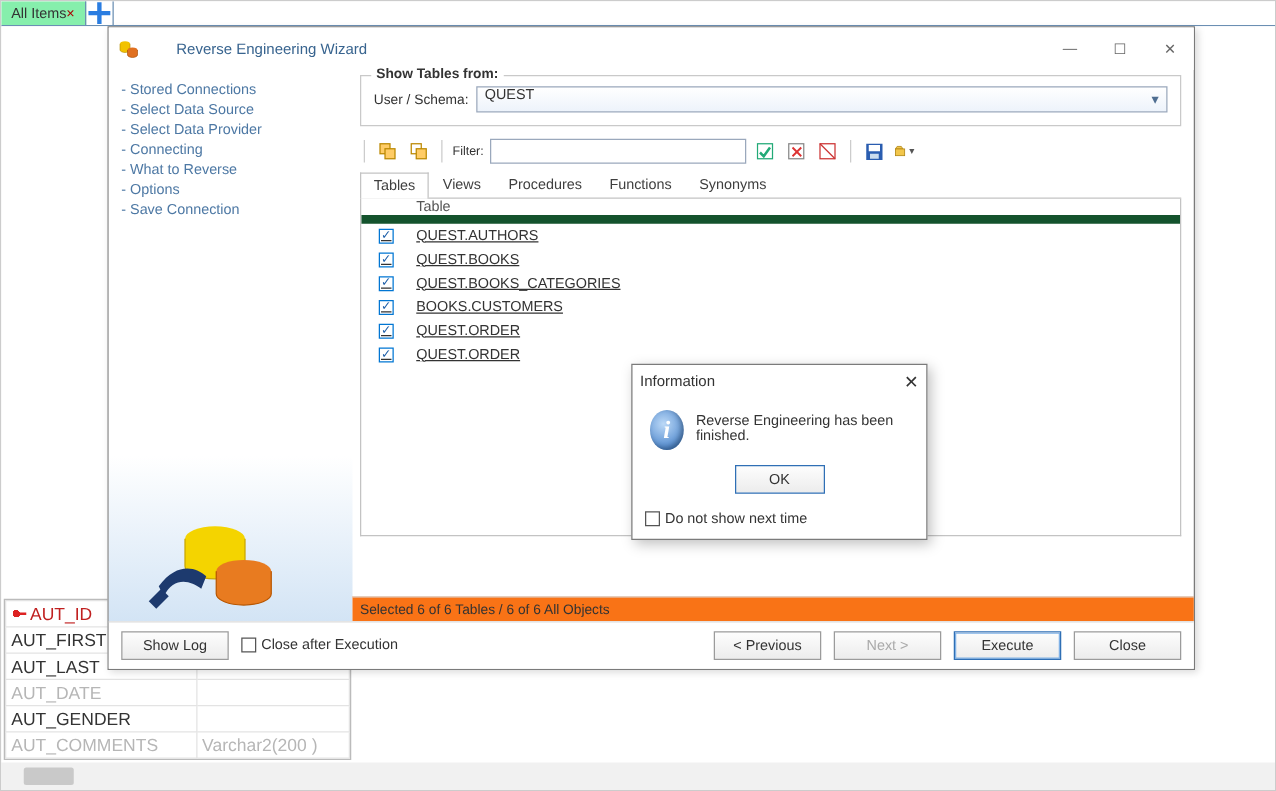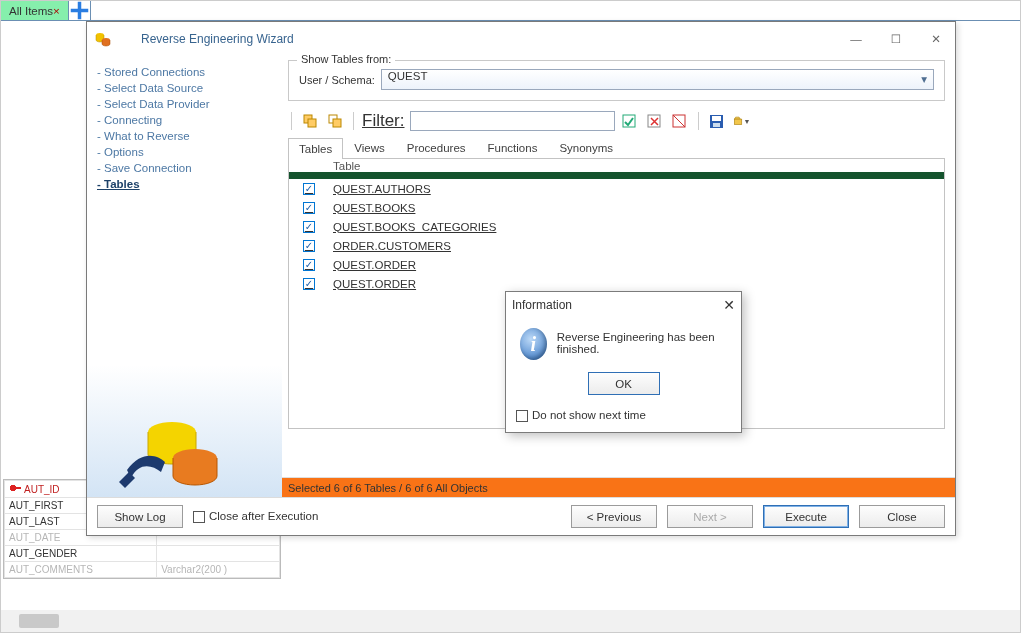--- a/index.html
+++ b/index.html
@@ -11,21 +11,21 @@
   .doc-tab { display:flex; align-items:center; gap:0; padding:0 8px; height:100%; background:#86efac; border-right:1px solid #6b8fb3; }
   .doc-tab .x { color:#a00; cursor:pointer; }
   .doc-add { width:22px; display:flex; align-items:center; justify-content:center; border-right:1px solid #6b8fb3; }
 
   .canvas { position:absolute; inset:20px 0 22px 0; background:#fff; }
 
   
   .entity-badge { position:absolute; top:3px; left:575px; width:265px; height:18px; background:#cfe0f1; border:1px solid #555; text-align:center; line-height:16px; }
   .faded-grid { position:absolute; top:458px; left:2px; width:278px; background:#fff; border:1px solid #bbb; }
   .faded-grid table { width:100%; border-collapse:collapse; }
-  .faded-grid td { border:1px solid #e3e3e3; padding:2px 4px; color:#9e9e9e; font-size:10px; }
+  .faded-grid td { border:1px solid #e3e3e3; padding:2px 4px; color:#9e9e9e; font-size:14px; }
   .faded-grid tr:first-child td:first-child { color:#c02020; }
   .faded-grid tr td:first-child { color:#333; }
   .faded-grid tr.gray td { color:#b6b6b6; }
   .key-icon { display:inline-block; width:12px; height:10px; background: radial-gradient(circle at 4px 5px, #d22 0 3px, transparent 3px), linear-gradient(#d22,#d22) 6px 4px/6px 2px no-repeat; margin-right:3px; }
 
   
   .wizard { position:absolute; top:20px; left:85px; width:870px; height:515px; background:#fff; border:1px solid #7a7a7a; box-shadow:2px 2px 6px rgba(0,0,0,.15); }
   .wiz-title { height:34px; display:flex; align-items:center; padding:0 4px 0 8px; background:#fff; }
   .wiz-title .ico { width:16px; height:16px; margin-right:6px; }
   .wiz-title .t { color:#38648f; font-size:12px;margin-left:24px; }
@@ -34,30 +34,30 @@
 
   .wiz-body { position:absolute; top:34px; bottom:38px; left:0; right:0; display:flex; }
   .wiz-sidebar { width:195px; padding:4px 10px 0 10px; background:linear-gradient(#fff 70%, #d3e4f5); position:relative; }
   .wiz-steps { list-style:none; padding:0; margin:4px 0; }
   .wiz-steps li { color:#4d78a4; font-size:11.5px; line-height:16px; }
   .wiz-steps li.cur { font-weight:bold; text-decoration:underline; color:#1d4168; }
   .wiz-art { position:absolute; bottom:5px; left:30px; }
 
   .wiz-main { flex:1; padding:4px 10px 0 6px; position:relative; }
   .fs { border:1px solid #c9c9c9; padding:8px 10px 10px 10px; margin-bottom:6px; position:relative; }
-  .fs-legend { position:absolute; top:-8px; left:8px; background:#fff; padding:0 4px; font-size:11px; color:#333; }
+  .fs-legend { position:absolute; top:-8px; left:8px; background:#fff; padding:0 4px; font-size:11px; color:#333;font-weight:bold; }
   .schema-row { display:flex; align-items:center; gap:6px; }
   .schema-row label { font-size:11px; }
   .schema-select { flex:1; height:21px; border:1px solid #9aa8bc; background:linear-gradient(#fff,#edf3fb); padding:0 22px 0 6px; position:relative; }
   .schema-select:after { content:"▾"; position:absolute; right:6px; top:2px; color:#4f6e91; }
 
   .toolbar { display:flex; align-items:center; gap:5px; padding:4px 0 6px 0; }
   .tbtn { width:20px; height:20px; border:1px solid transparent; display:flex; align-items:center; justify-content:center; }
   .sep { width:1px; height:18px; background:#ccc; margin:0 3px; }
-  .filter-label { font-size:17px;text-decoration:underline; }
+  .filter-label { font-size:10px; }
   .filter-input { width:205px; height:20px; border:1px solid #9aa8bc; }
 
   .subtabs { display:flex; border-bottom:1px solid #c3c3c3; font-size:11.5px; }
   .subtab { padding:4px 10px; border:1px solid transparent; border-bottom:none; color:#3f3f3f; }
   .subtab.act { border-color:#c3c3c3; background:#fff; position:relative; top:1px; }
 
   .grid-wrap { border:1px solid #c3c3c3; border-top:none; height:270px; overflow:auto; }
   .grid-hdr { display:flex; border-bottom:7px solid #14532d; padding:0 0 0 44px; height:20px; align-items:center; color:#555; }
   .grid-row { display:flex; align-items:center; height:19px; padding-left:14px;text-decoration:underline; }
   .grid-row .cb { width:30px; display:flex; align-items:center; justify-content:flex-start; }
@@ -165,21 +165,20 @@
     <div class="wiz-body">
       <div class="wiz-sidebar">
         <ul class="wiz-steps">
           <li>- <span>Stored Connections</span></li>
           <li>- <span>Select Data Source</span></li>
           <li>- <span>Select Data Provider</span></li>
           <li>- <span>Connecting</span></li>
           <li>- <span>What to Reverse</span></li>
           <li>- <span>Options</span></li>
           <li>- <span>Save Connection</span></li>
-          <li class="cur">- <span>Tables</span></li>
         </ul>
         <div class="wiz-art">
           <svg width="110" height="80" viewBox="0 0 110 80">
             <ellipse cx="55" cy="22" rx="24" ry="10" fill="#f4d400"></ellipse>
             <path d="M31 22v22c0 6 11 10 24 10s24-4 24-10V22" fill="#f4d400" stroke="#c9a600"></path>
             <ellipse cx="78" cy="48" rx="22" ry="9" fill="#e87b20"></ellipse>
             <path d="M56 48v18c0 5 10 9 22 9s22-4 22-9V48" fill="#e87b20" stroke="#b85600"></path>
             <path d="M10 60 C 25 40, 40 45, 48 52 L44 62 C 35 55, 22 52, 14 68 Z" fill="#1d3a6e"></path>
             <path d="M2 72 l10 -10 l6 6 l-10 10 z" fill="#1d3a6e"></path>
           </svg>
@@ -276,21 +275,21 @@
           <div class="grid-row">
               <span class="cb">
                 <span class="cb-box checked"></span>
               </span>
               <span>QUEST.BOOKS_CATEGORIES</span>
             </div>
           <div class="grid-row">
               <span class="cb">
                 <span class="cb-box checked"></span>
               </span>
-              <span>ORDER.CUSTOMERS</span>
+              <span>BOOKS.CUSTOMERS</span>
             </div>
           <div class="grid-row">
               <span class="cb">
                 <span class="cb-box checked"></span>
               </span>
               <span>QUEST.ORDER</span>
             </div>
           <div class="grid-row">
               <span class="cb">
                 <span class="cb-box checked"></span>

